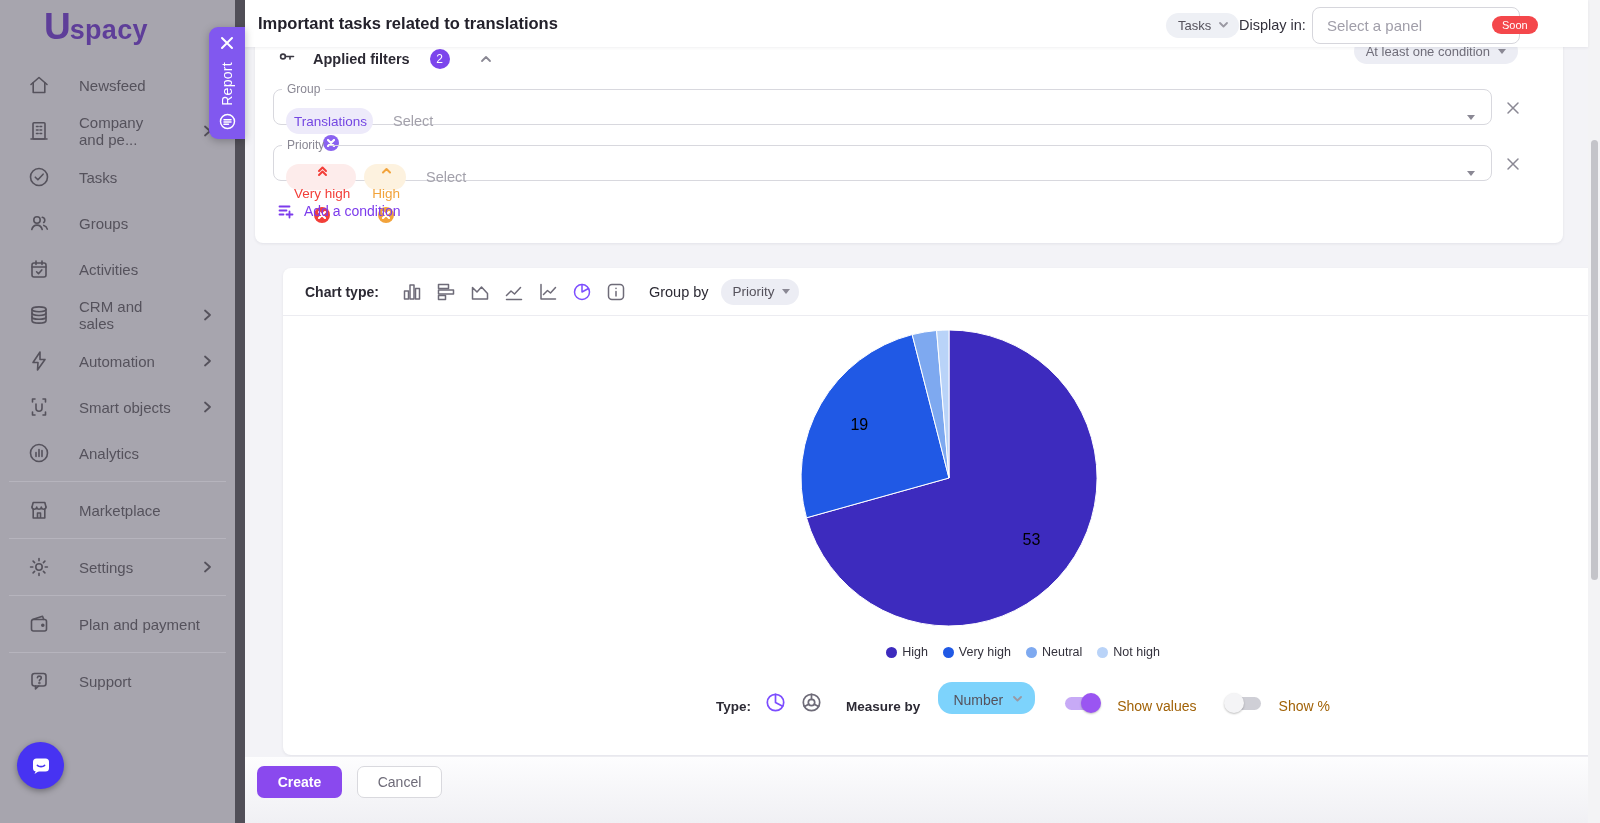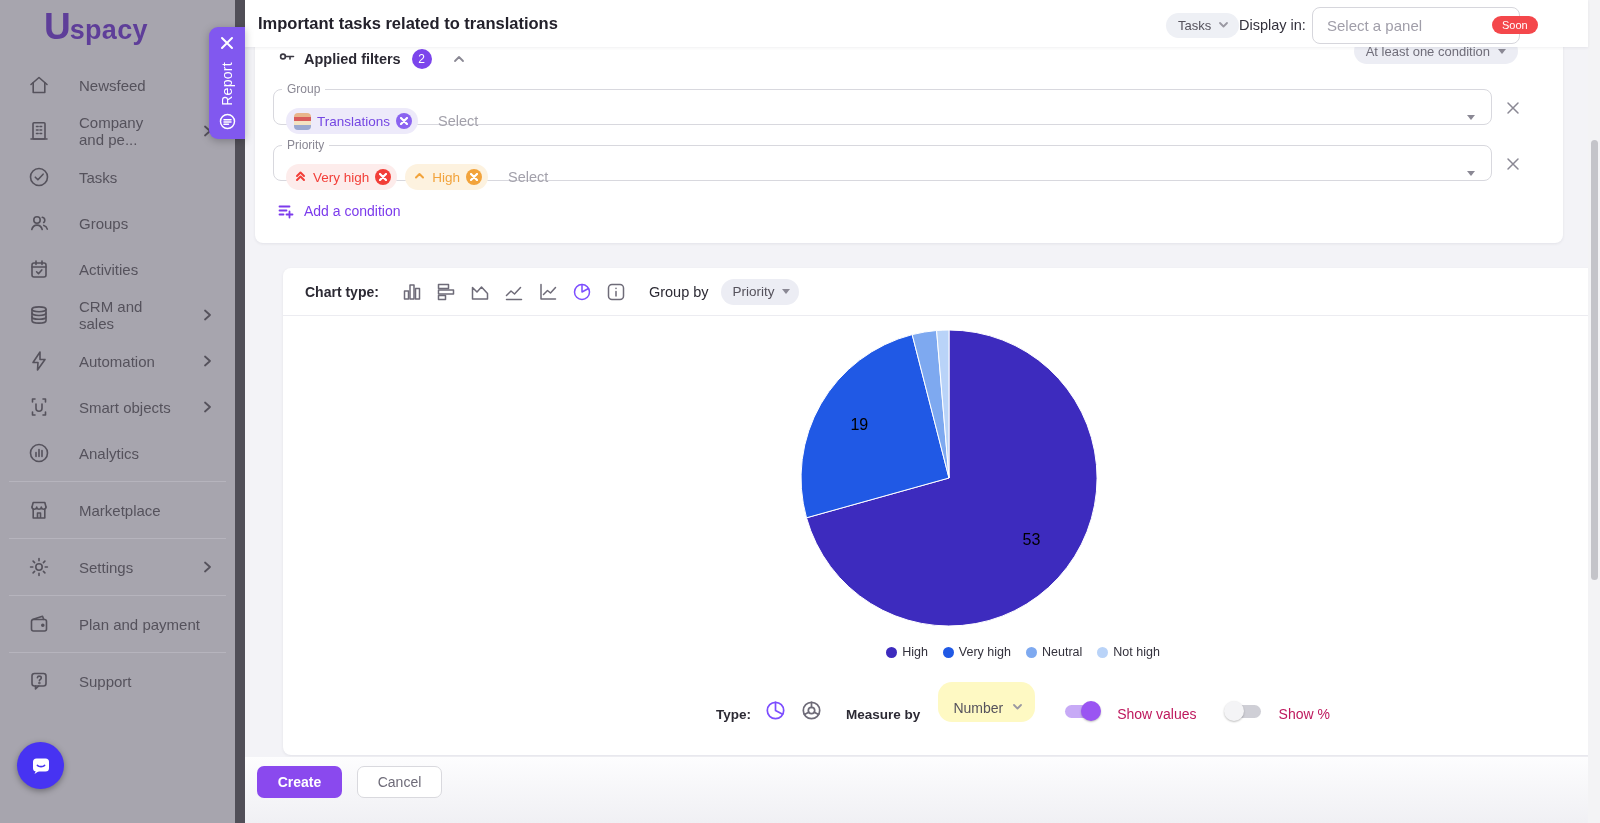--- a/index.html
+++ b/index.html
@@ -54,36 +54,36 @@
   .panel-select{position:absolute;left:1067px;top:7px;width:208px;height:37px;border:1px solid #d6d6dc;
        border-radius:8px;background:#fff;box-sizing:border-box;display:flex;align-items:center;
        padding:0 32px 0 14px;color:#a09ea9;font-size:15px;cursor:pointer;}
   .panel-select .caret-down{position:absolute;right:12px;top:16px;}
   .soon{position:absolute;left:1247px;top:16px;height:18px;padding:0 10px;border-radius:9px;
        background:#f4474b;color:#fff;font-size:11px;display:flex;align-items:center;z-index:25;}
 
   
   .filters-card{position:absolute;left:10px;top:30px;width:1308px;height:213px;background:#fff;
        border-radius:8px;z-index:5;box-shadow:0 1px 3px rgba(40,40,60,.08);}
-  .af-row{position:absolute;left:22px;top:17px;display:flex;align-items:center;gap:8px;}
+  .af-row{position:absolute;left:22px;top:17px;display:flex;align-items:center;gap:17px;}
   .af-icon svg{width:19px;height:19px;stroke:#3a3842;stroke-width:1.6;fill:none;stroke-linecap:round;}
   .af-label{font-size:14.5px;font-weight:700;color:#2c2a34;}
   .af-badge{width:20px;height:20px;border-radius:50%;background:#7c45ec;color:#fff;font-size:12px;
        display:flex;align-items:center;justify-content:center;margin-left:3px;}
   .af-collapse{margin-left:12px;display:flex;cursor:pointer;}
   .af-collapse svg{width:14px;height:14px;stroke:#8a8894;stroke-width:1.8;fill:none;stroke-linecap:round;stroke-linejoin:round;}
   .match-pill{position:absolute;right:45px;top:8px;height:26px;border-radius:13px;background:#ecedf4;
        color:#6f6d79;font-size:13px;display:flex;align-items:center;gap:8px;padding:0 12px;cursor:pointer;}
   fieldset.field{position:absolute;left:18px;width:1217px;height:41px;border:1px solid #d8d8de;
        border-radius:8px;margin:0;padding:0;box-sizing:content-box;}
   fieldset.field legend{font-size:12px;color:#8a8894;margin-left:8px;padding:0 5px;}
   .field-group{top:52px;} .field-priority{top:108px;}
   .field .row{position:absolute;left:12px;top:12px;display:flex;gap:8px;align-items:center;}
   .fchip{display:flex;align-items:center;gap:6px;height:26px;border-radius:13px;
-       padding:0 6px 0 8px;font-size:13.5px;cursor:pointer;}
+       padding:0 6px 0 8px;font-size:13.5px;cursor:pointer;flex-direction:column;}
   .chip-translations{background:#edeafa;color:#7446e2;}
   .avatar{width:17px;height:17px;border-radius:4px;
        background:linear-gradient(180deg,#e8b58c 22%,#d95b5b 22% 48%,#f3e3c3 48% 72%,#9aa8d0 72%);}
   .chip-close{width:16px;height:16px;border-radius:50%;display:flex;align-items:center;
        justify-content:center;cursor:pointer;flex:0 0 16px;}
   .chip-close svg{width:8px;height:8px;stroke:#fff;stroke-width:2.2;fill:none;stroke-linecap:round;}
   .cc-purple{background:#8a63f0;} .cc-red{background:#f23e38;} .cc-orange{background:#f2a33b;}
   .chip-vh{background:#fdeceb;color:#f23e38;} .chip-h{background:#fdf2df;color:#f2a33b;}
   .pri-ic svg{width:13px;height:13px;fill:none;stroke-width:2;stroke-linecap:round;stroke-linejoin:round;}
   .placeholder{color:#a3a1ab;font-size:14.5px;margin-left:12px;}
@@ -113,31 +113,31 @@
   .burger span{width:17px;height:2.2px;background:#6a6f93;border-radius:1px;}
   #pie-svg{position:absolute;left:0;top:52px;}
   #legend{position:absolute;left:0;top:377px;width:100%;display:flex;justify-content:center;gap:15px;}
   .leg-item{display:flex;align-items:center;gap:5px;font-size:12.5px;color:#33313c;cursor:pointer;}
   .leg-dot{width:11px;height:11px;border-radius:50%;}
   .controls{position:absolute;left:0;top:414px;width:100%;display:flex;justify-content:center;
        align-items:flex-end;gap:13px;}
   .c-label{font-size:13.5px;font-weight:700;color:#2c2a34;}
   .type-ic{width:23px;height:23px;display:flex;cursor:pointer;}
   .type-ic svg{width:23px;height:23px;fill:none;stroke-width:1.7;stroke-linecap:round;}
-  .measure-pill{height:28px;border-radius:14px;background:#fef9c3;color:#55525c;font-size:14px;
-       gap:8px;padding:12px 11px 0 15px;margin-left:5px;}
+  .measure-pill{height:28px;border-radius:14px;background:#7dd3fc;color:#55525c;font-size:14px;
+       gap:8px;padding:4px 11px 0 15px;margin-left:5px;}
   .switch{position:relative;width:40px;height:22px;cursor:pointer;margin-left:14px;}
   .sw-track{position:absolute;left:3px;top:4.5px;width:34px;height:13px;border-radius:7px;}
   .sw-on .sw-track{background:#c7aaf6;}
   .sw-off .sw-track{background:#cfcfd6;}
   .sw-knob{position:absolute;top:1px;width:20px;height:20px;border-radius:50%;
        box-shadow:0 1px 2px rgba(0,0,0,.25);}
   .sw-on .sw-knob{left:19px;background:#9a55f2;}
   .sw-off .sw-knob{left:0;background:#f4f4f6;}
-  .t-label{font-size:14px;color:#be185d;margin-left:2px;}
+  .t-label{font-size:14px;color:#a16207;margin-left:2px;}
 
   
   .dfooter{position:absolute;left:0;top:757px;width:1534px;height:66px;
        background:linear-gradient(180deg,#fdfdfe,#f0f0f4);}
   .btn{position:absolute;top:9px;width:85px;height:32px;border-radius:7px;font-size:14px;
        display:flex;align-items:center;justify-content:center;cursor:pointer;box-sizing:border-box;}
   .btn-create{left:12px;background:#8a49ee;color:#fff;font-weight:600;}
   .btn-cancel{left:112px;background:#fff;border:1px solid #d9d9de;color:#6e6b78;}
 
   

